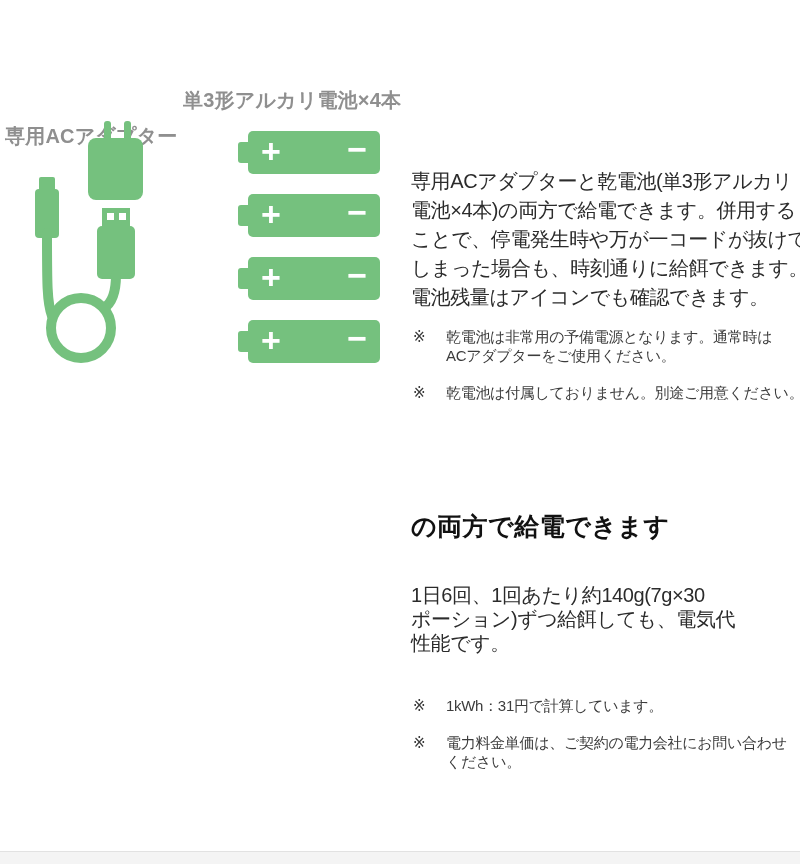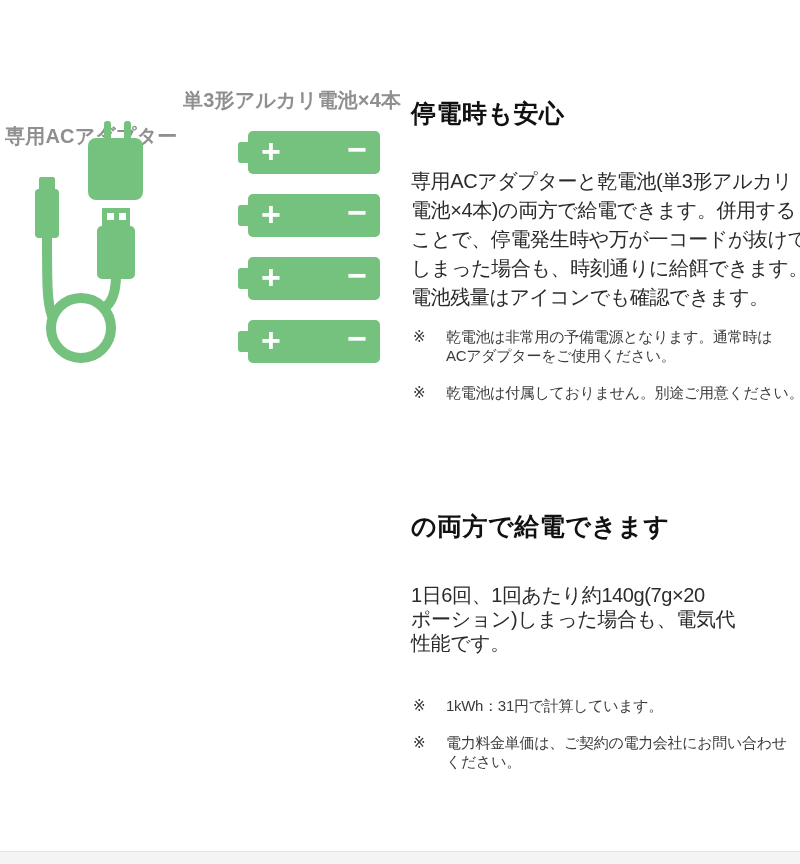--- a/index.html
+++ b/index.html
@@ -125,21 +125,20 @@
     </div>
     <div class="battery">
       <div class="nub"></div>
       <div class="bbody">
         <span class="plus">+</span>
         <span class="minus">−</span>
       </div>
     </div>
   </div>
 
-  <h2 class="sec-heading" id="heading-1">停電時も安心</h2>
 
   <div class="para" id="para-1">
     <div class="bline">専用ACアダプターと乾電池(単3形アルカリ</div>
     <div class="bline">電池×4本)の両方で給電できます。併用する</div>
     <div class="bline">ことで、停電発生時や万が一コードが抜けて</div>
     <div class="bline">しまった場合も、時刻通りに給餌できます。</div>
     <div class="bline">電池残量はアイコンでも確認できます。</div>
   </div>
 
   <div class="notes" id="notes-1">
@@ -154,22 +153,22 @@
       <span class="marker">※</span>
       <span class="ntext">
         <div class="nline">乾電池は付属しておりません。別途ご用意ください。</div>
       </span>
     </div>
   </div>
 
   <h2 class="sec-heading" id="heading-2">の両方で給電できます</h2>
 
   <div class="para" id="para-2">
-    <div class="bline">1日6回、1回あたり約140g(7g×20</div>
-    <div class="bline">ポーション)しまった場合も、電気代</div>
+    <div class="bline">1日6回、1回あたり約140g(7g×30</div>
+    <div class="bline">ポーション)ずつ給餌しても、電気代</div>
     <div class="bline">性能です。</div>
   </div>
 
   <div class="notes" id="notes-2">
     <div class="note">
       <span class="marker">※</span>
       <span class="ntext">
         <div class="nline">1kWh：31円で計算しています。</div>
       </span>
     </div>

